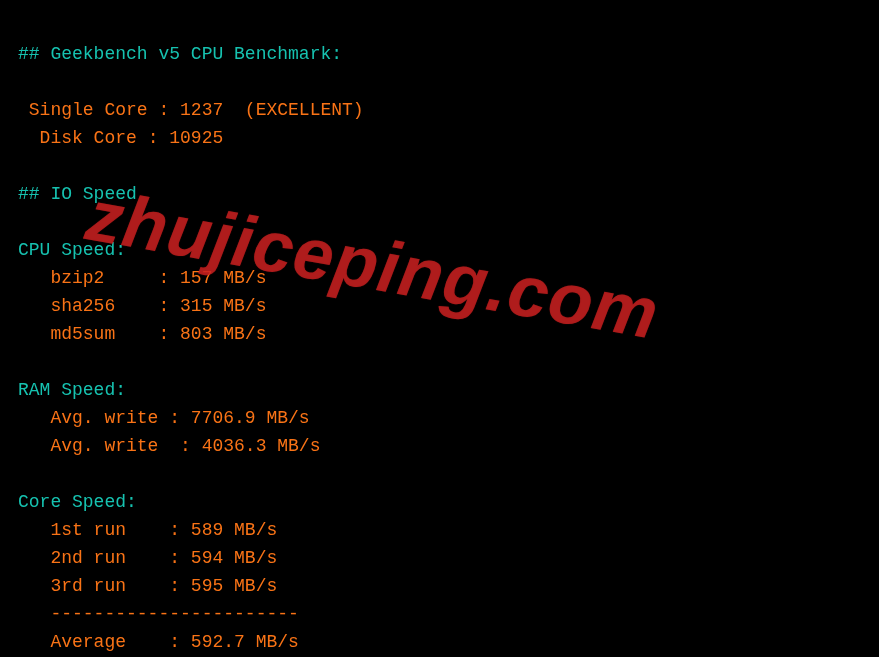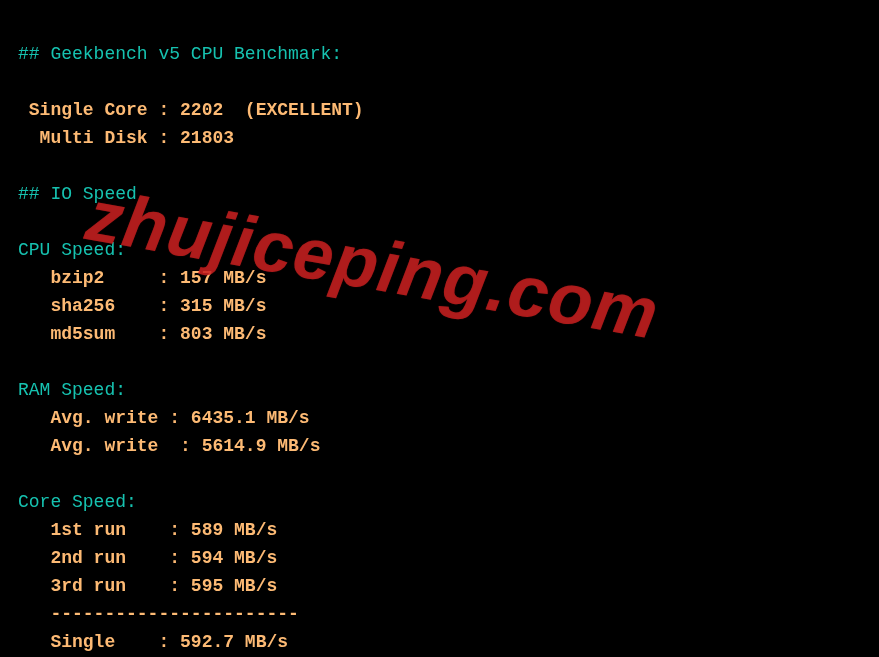--- a/index.html
+++ b/index.html
@@ -17,21 +17,21 @@
     background: #000000;
     font-family: "Consolas", "Courier New", monospace;
     font-size: 18px;
     line-height: 28px;
     color: #d4d4d4;
     padding: 12px 18px;
     box-sizing: border-box;
     white-space: pre;
   }
   .teal { color: #16c2b0; }
-  .white { color: #fdba74; font-weight: bold; }
+  .white { color: #f97316; }
   .watermark {
     position: absolute;
     left: 90px;
     top: 200px;
     font-family: Arial, "Helvetica Neue", sans-serif;
     font-size: 72px;
     font-weight: bold;
     font-style: italic;
     color: rgba(200, 32, 32, 0.75);
     transform: rotate(10deg);
@@ -41,34 +41,34 @@
     letter-spacing: 1px;
     text-shadow: 0 0 1px rgba(200,32,32,0.5);
   }
 </style>
 </head>
 <body>
 
 <div class="terminal">
 <span class="teal">## Geekbench v5 CPU Benchmark:</span>
 
-<span class="white"> Single Core</span><span class="white"> : </span><span class="white">2202</span><span class="white">  (EXCELLENT)</span>
-<span class="white">  Multi Disk</span><span class="white"> : </span><span class="white">21803</span>
+<span class="white"> Single Core</span><span class="white"> : </span><span class="white">1237</span><span class="white">  (EXCELLENT)</span>
+<span class="white">  Disk Core</span><span class="white"> : </span><span class="white">10925</span>
 
 <span class="teal">## IO Speed</span>
 
 <span class="teal">CPU Speed:</span>
 <span class="white">   bzip2     : </span><span class="white">157 MB/s</span>
 <span class="white">   sha256    : </span><span class="white">315 MB/s</span>
 <span class="white">   md5sum    : </span><span class="white">803 MB/s</span>
 
 <span class="teal">RAM Speed:</span>
-<span class="white">   Avg. write : </span><span class="white">6435.1 MB/s</span>
-<span class="white">   Avg. write  : </span><span class="white">5614.9 MB/s</span>
+<span class="white">   Avg. write : </span><span class="white">7706.9 MB/s</span>
+<span class="white">   Avg. write  : </span><span class="white">4036.3 MB/s</span>
 
 <span class="teal">Core Speed:</span>
 <span class="white">   1st run    : </span><span class="white">589 MB/s</span>
 <span class="white">   2nd run    : </span><span class="white">594 MB/s</span>
 <span class="white">   3rd run    : </span><span class="white">595 MB/s</span>
 <span class="white">   -----------------------</span>
-<span class="white">   Single    : </span><span class="white">592.7 MB/s</span>
+<span class="white">   Average    : </span><span class="white">592.7 MB/s</span>
 <span class="watermark">zhujiceping.com</span>
 </div>
 
 </body></html>

